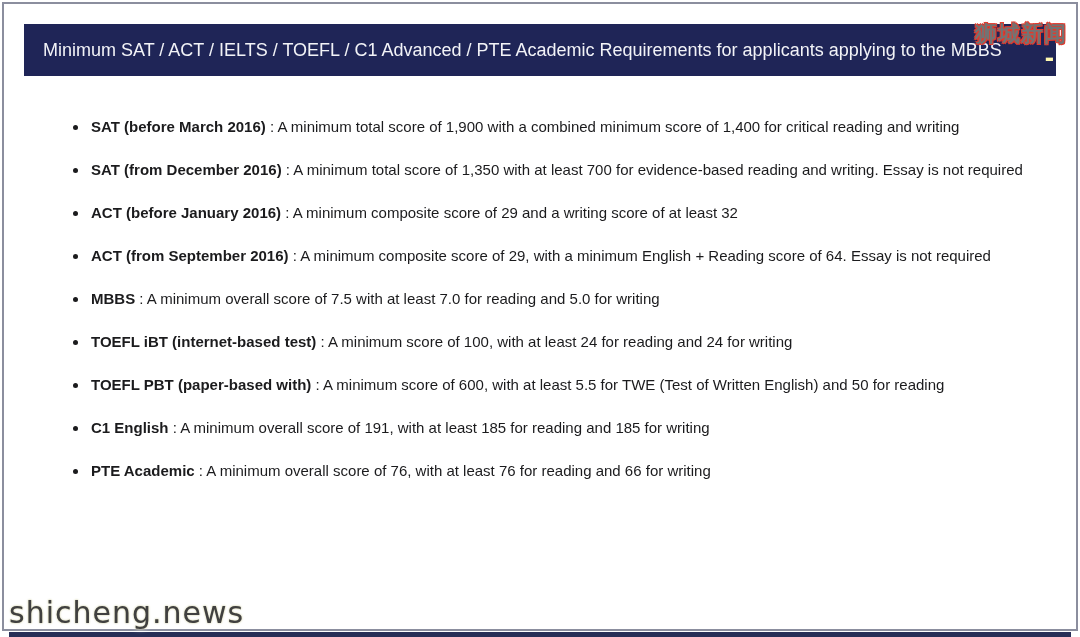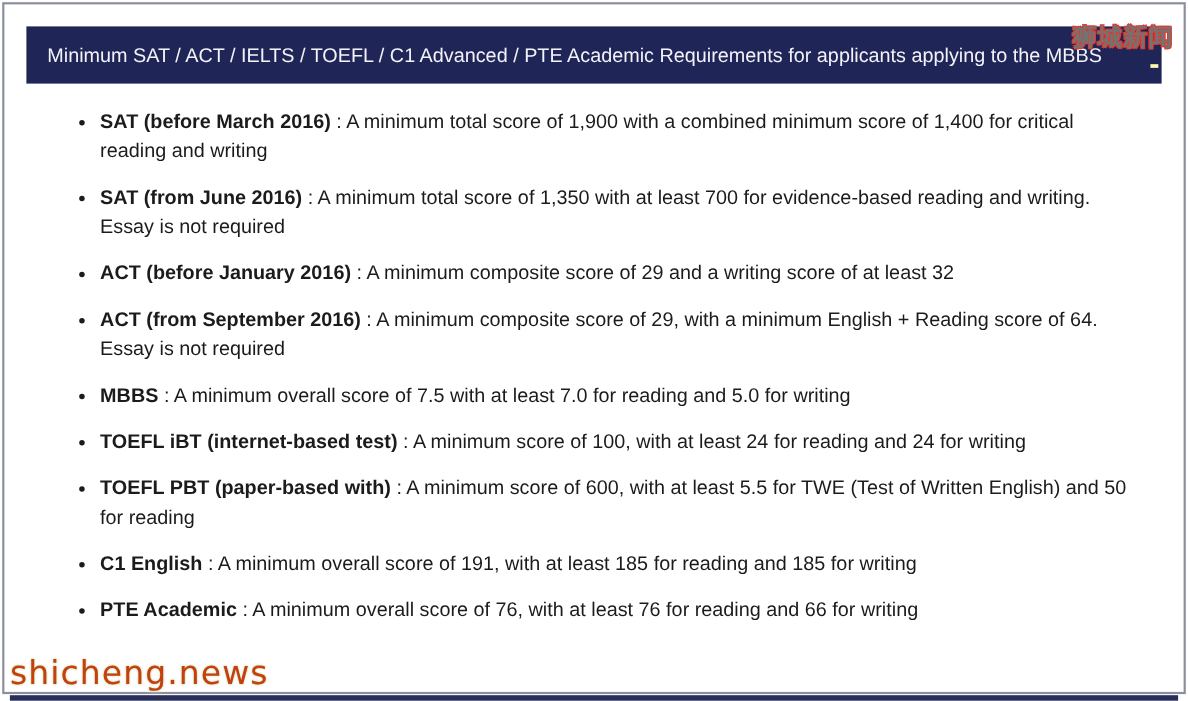--- a/index.html
+++ b/index.html
@@ -13,59 +13,59 @@
   }
   .card-header{
     background:#1f2557;color:#f2f3f7;
     padding:13px 19px 12px 19px;
     font-size:18px;line-height:27px;font-weight:400;
   }
   .title-line{white-space:nowrap;overflow:hidden;}
   .card-body{padding:21px 28px 0 39px;color:#1b1b1d;}
   ul.req-list{margin:0;padding-left:26px;list-style:disc;}
   ul.req-list li{
-    margin:0 0 15px 0;font-size:18px;line-height:27px;color:#1b1b1d;
+    margin:16px 0 15px 0;font-size:15px;line-height:27px;color:#1b1b1d;
     padding-left:2px;
   }
   ul.req-list li strong{font-weight:bold;}
   .wm-top{
     position:absolute;top:19px;right:13px;z-index:5;
     font-family:"DejaVu Sans", sans-serif;
     font-size:22px;font-weight:bold;letter-spacing:1px;
     color:#737373;
     text-shadow:-1px -1px 0 #e23b2e, 1px -1px 0 #e23b2e, -1px 1px 0 #e23b2e, 1px 1px 0 #e23b2e;
   }
   .wm-dash{
     position:absolute;top:48px;right:26px;z-index:5;
     font-size:28px;font-weight:bold;color:#fff9b0;line-height:20px;
   }
   .wm-bottom{
     position:absolute;left:9px;bottom:7px;z-index:5;
     font-family:"DejaVu Sans", sans-serif;
-    font-size:30px;color:#c2410c;letter-spacing:1px;
+    font-size:30px;color:#404040;letter-spacing:1px;
     text-shadow:0 0 5px rgba(255,255,255,0.95), 0 0 2px rgba(155,150,60,0.85);
   }
   .bottom-strip{
     position:absolute;left:9px;right:9px;bottom:0;height:5px;background:#272e57;
   }
 </style>
 </head>
 <body>
 
 <div class="page">
 
   <div class="card">
     <div class="card-header">
       <div class="title-line">Minimum SAT / ACT / IELTS / TOEFL / C1 Advanced / PTE Academic Requirements for applicants applying to the MBBS</div>
     </div>
 
     <div class="card-body">
       <ul class="req-list">
         <li><strong>SAT (before March 2016)</strong><span> : A minimum total score of 1,900 with a combined minimum score of 1,400 for critical reading and writing</span></li>
-        <li><strong>SAT (from June 2016)</strong><span> : A minimum total score of 1,350 with at least 700 for evidence-based reading and writing. Essay is not required</span></li>
+        <li><strong>SAT (from December 2016)</strong><span> : A minimum total score of 1,350 with at least 700 for evidence-based reading and writing. Essay is not required</span></li>
         <li><strong>ACT (before January 2016)</strong><span> : A minimum composite score of 29 and a writing score of at least 32</span></li>
         <li><strong>ACT (from September 2016)</strong><span> : A minimum composite score of 29, with a minimum English + Reading score of 64. Essay is not required</span></li>
         <li><strong>MBBS</strong><span> : A minimum overall score of 7.5 with at least 7.0 for reading and 5.0 for writing</span></li>
         <li><strong>TOEFL iBT (internet-based test)</strong><span> : A minimum score of 100, with at least 24 for reading and 24 for writing</span></li>
         <li><strong>TOEFL PBT (paper-based with)</strong><span> : A minimum score of 600, with at least 5.5 for TWE (Test of Written English) and 50 for reading</span></li>
         <li><strong>C1 English</strong><span> : A minimum overall score of 191, with at least 185 for reading and 185 for writing</span></li>
         <li><strong>PTE Academic</strong><span> : A minimum overall score of 76, with at least 76 for reading and 66 for writing</span></li>
       </ul>
     </div>
   </div>

